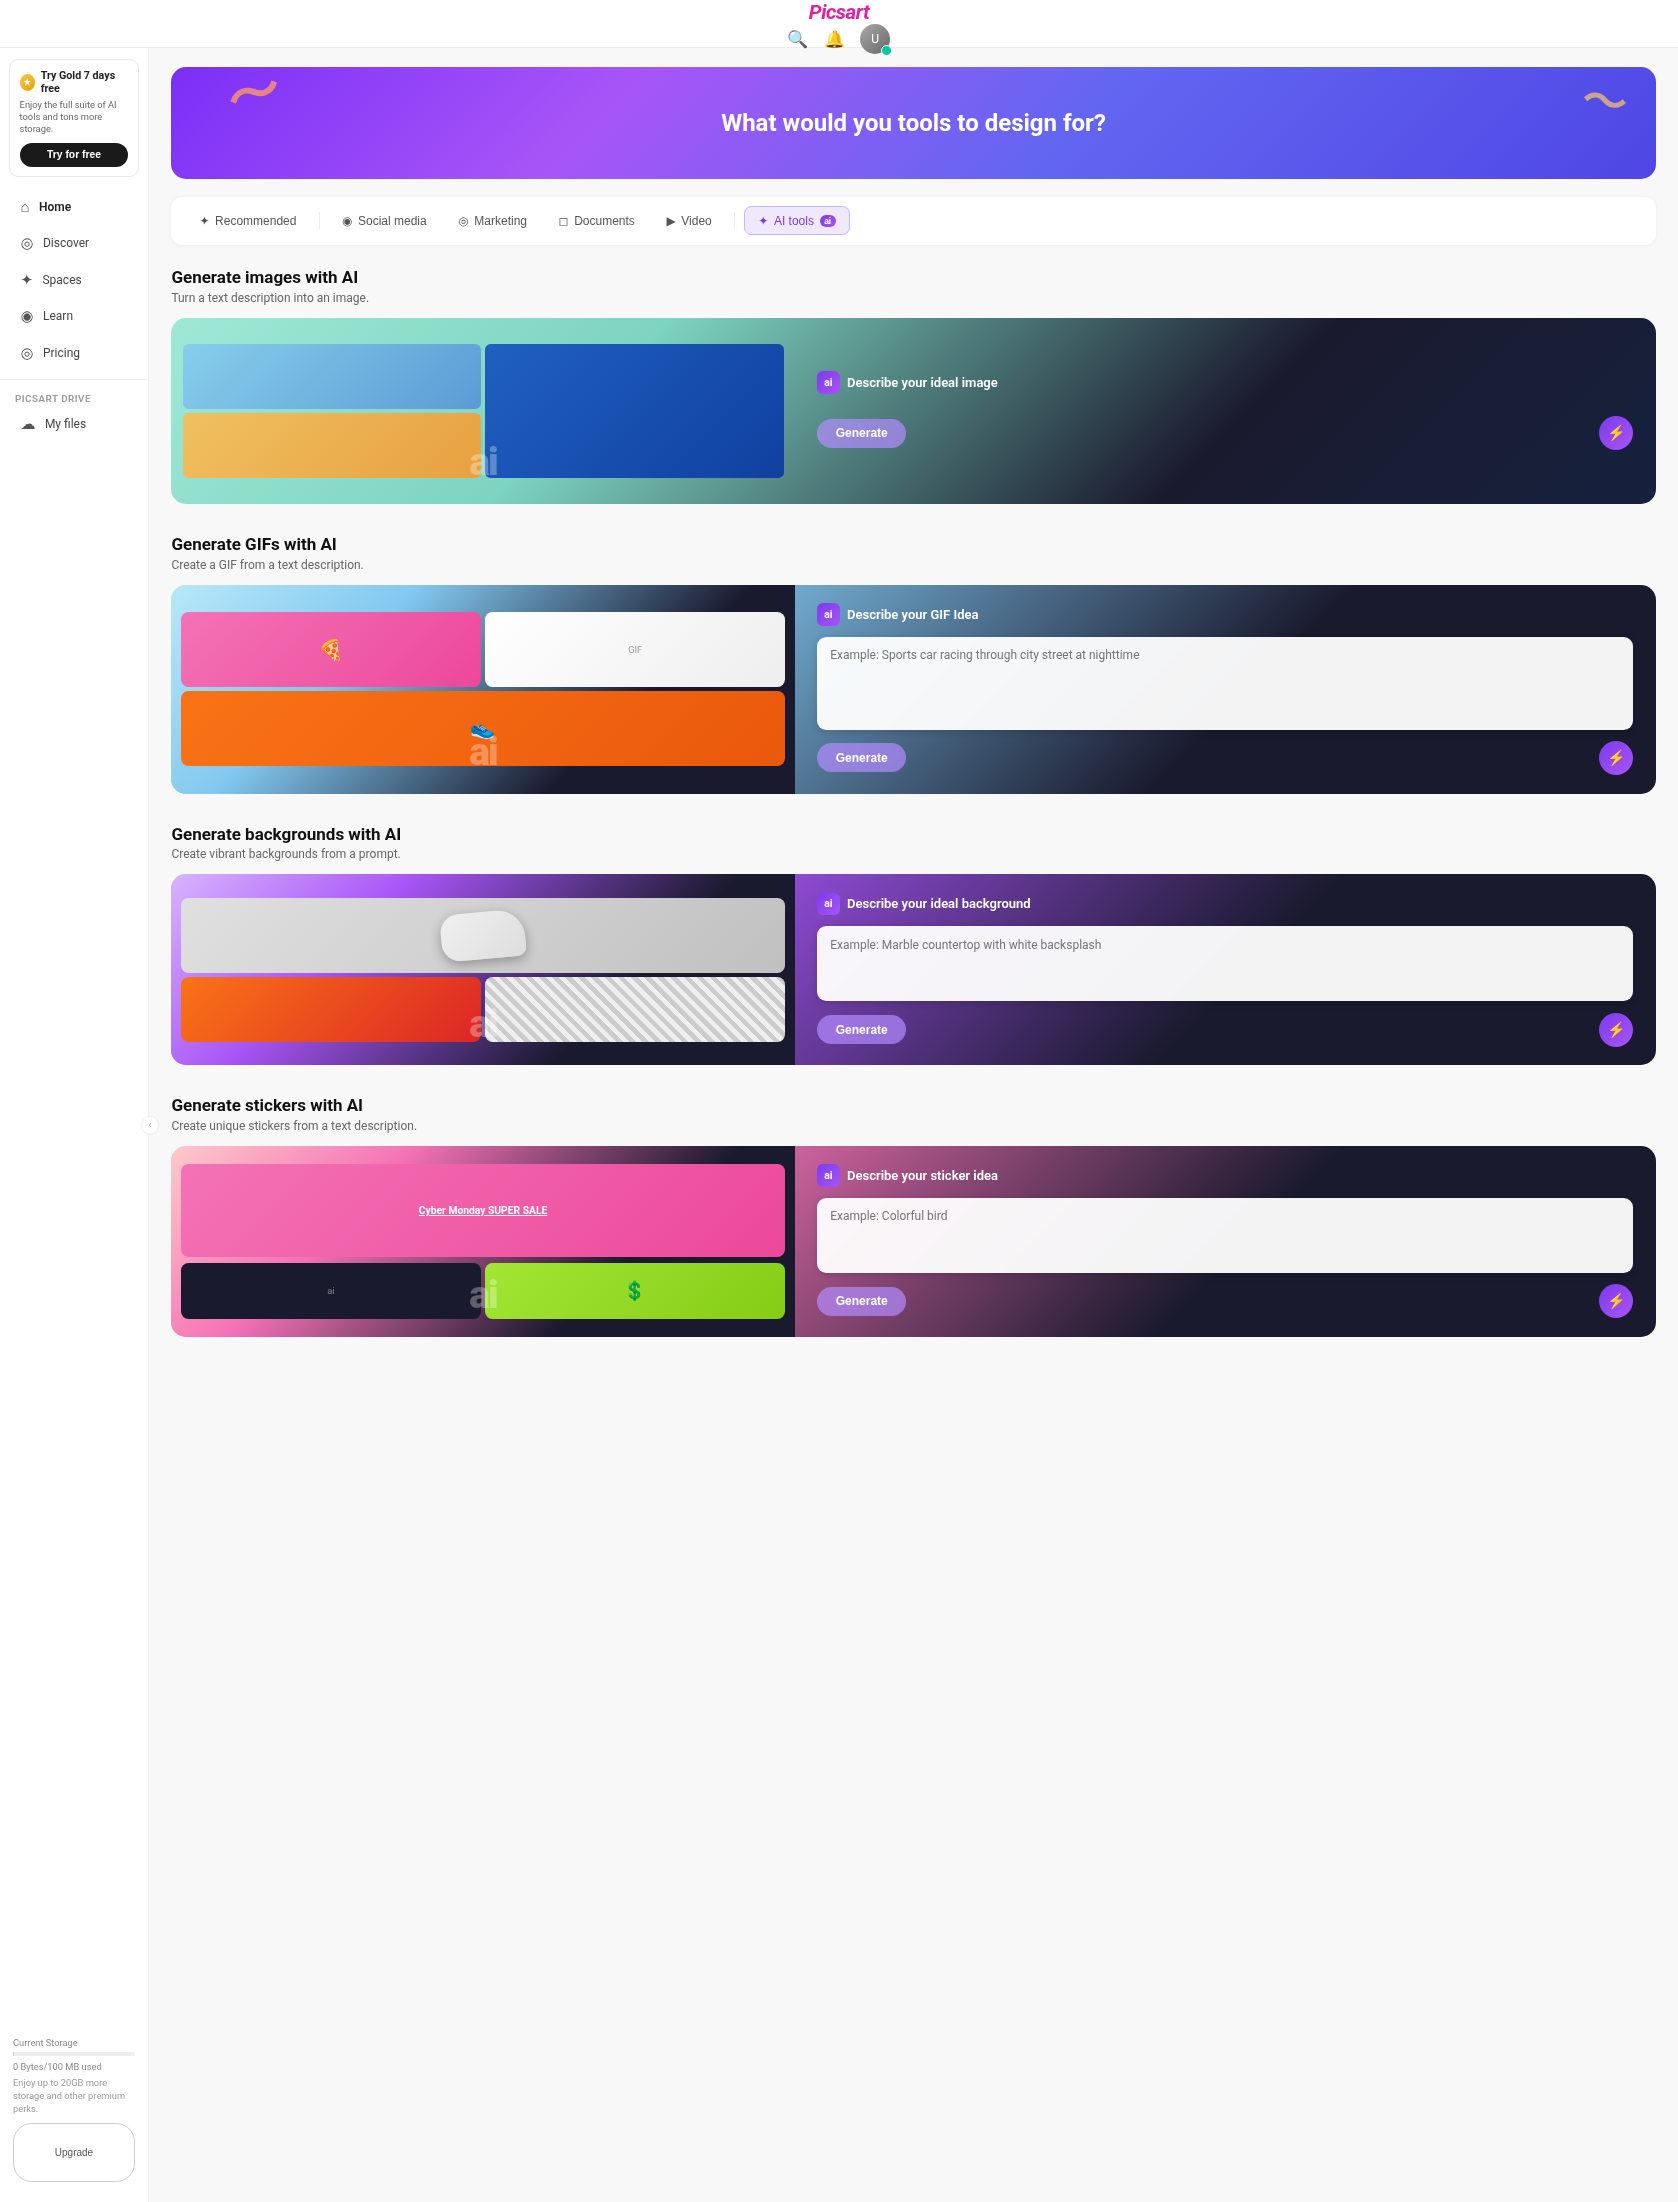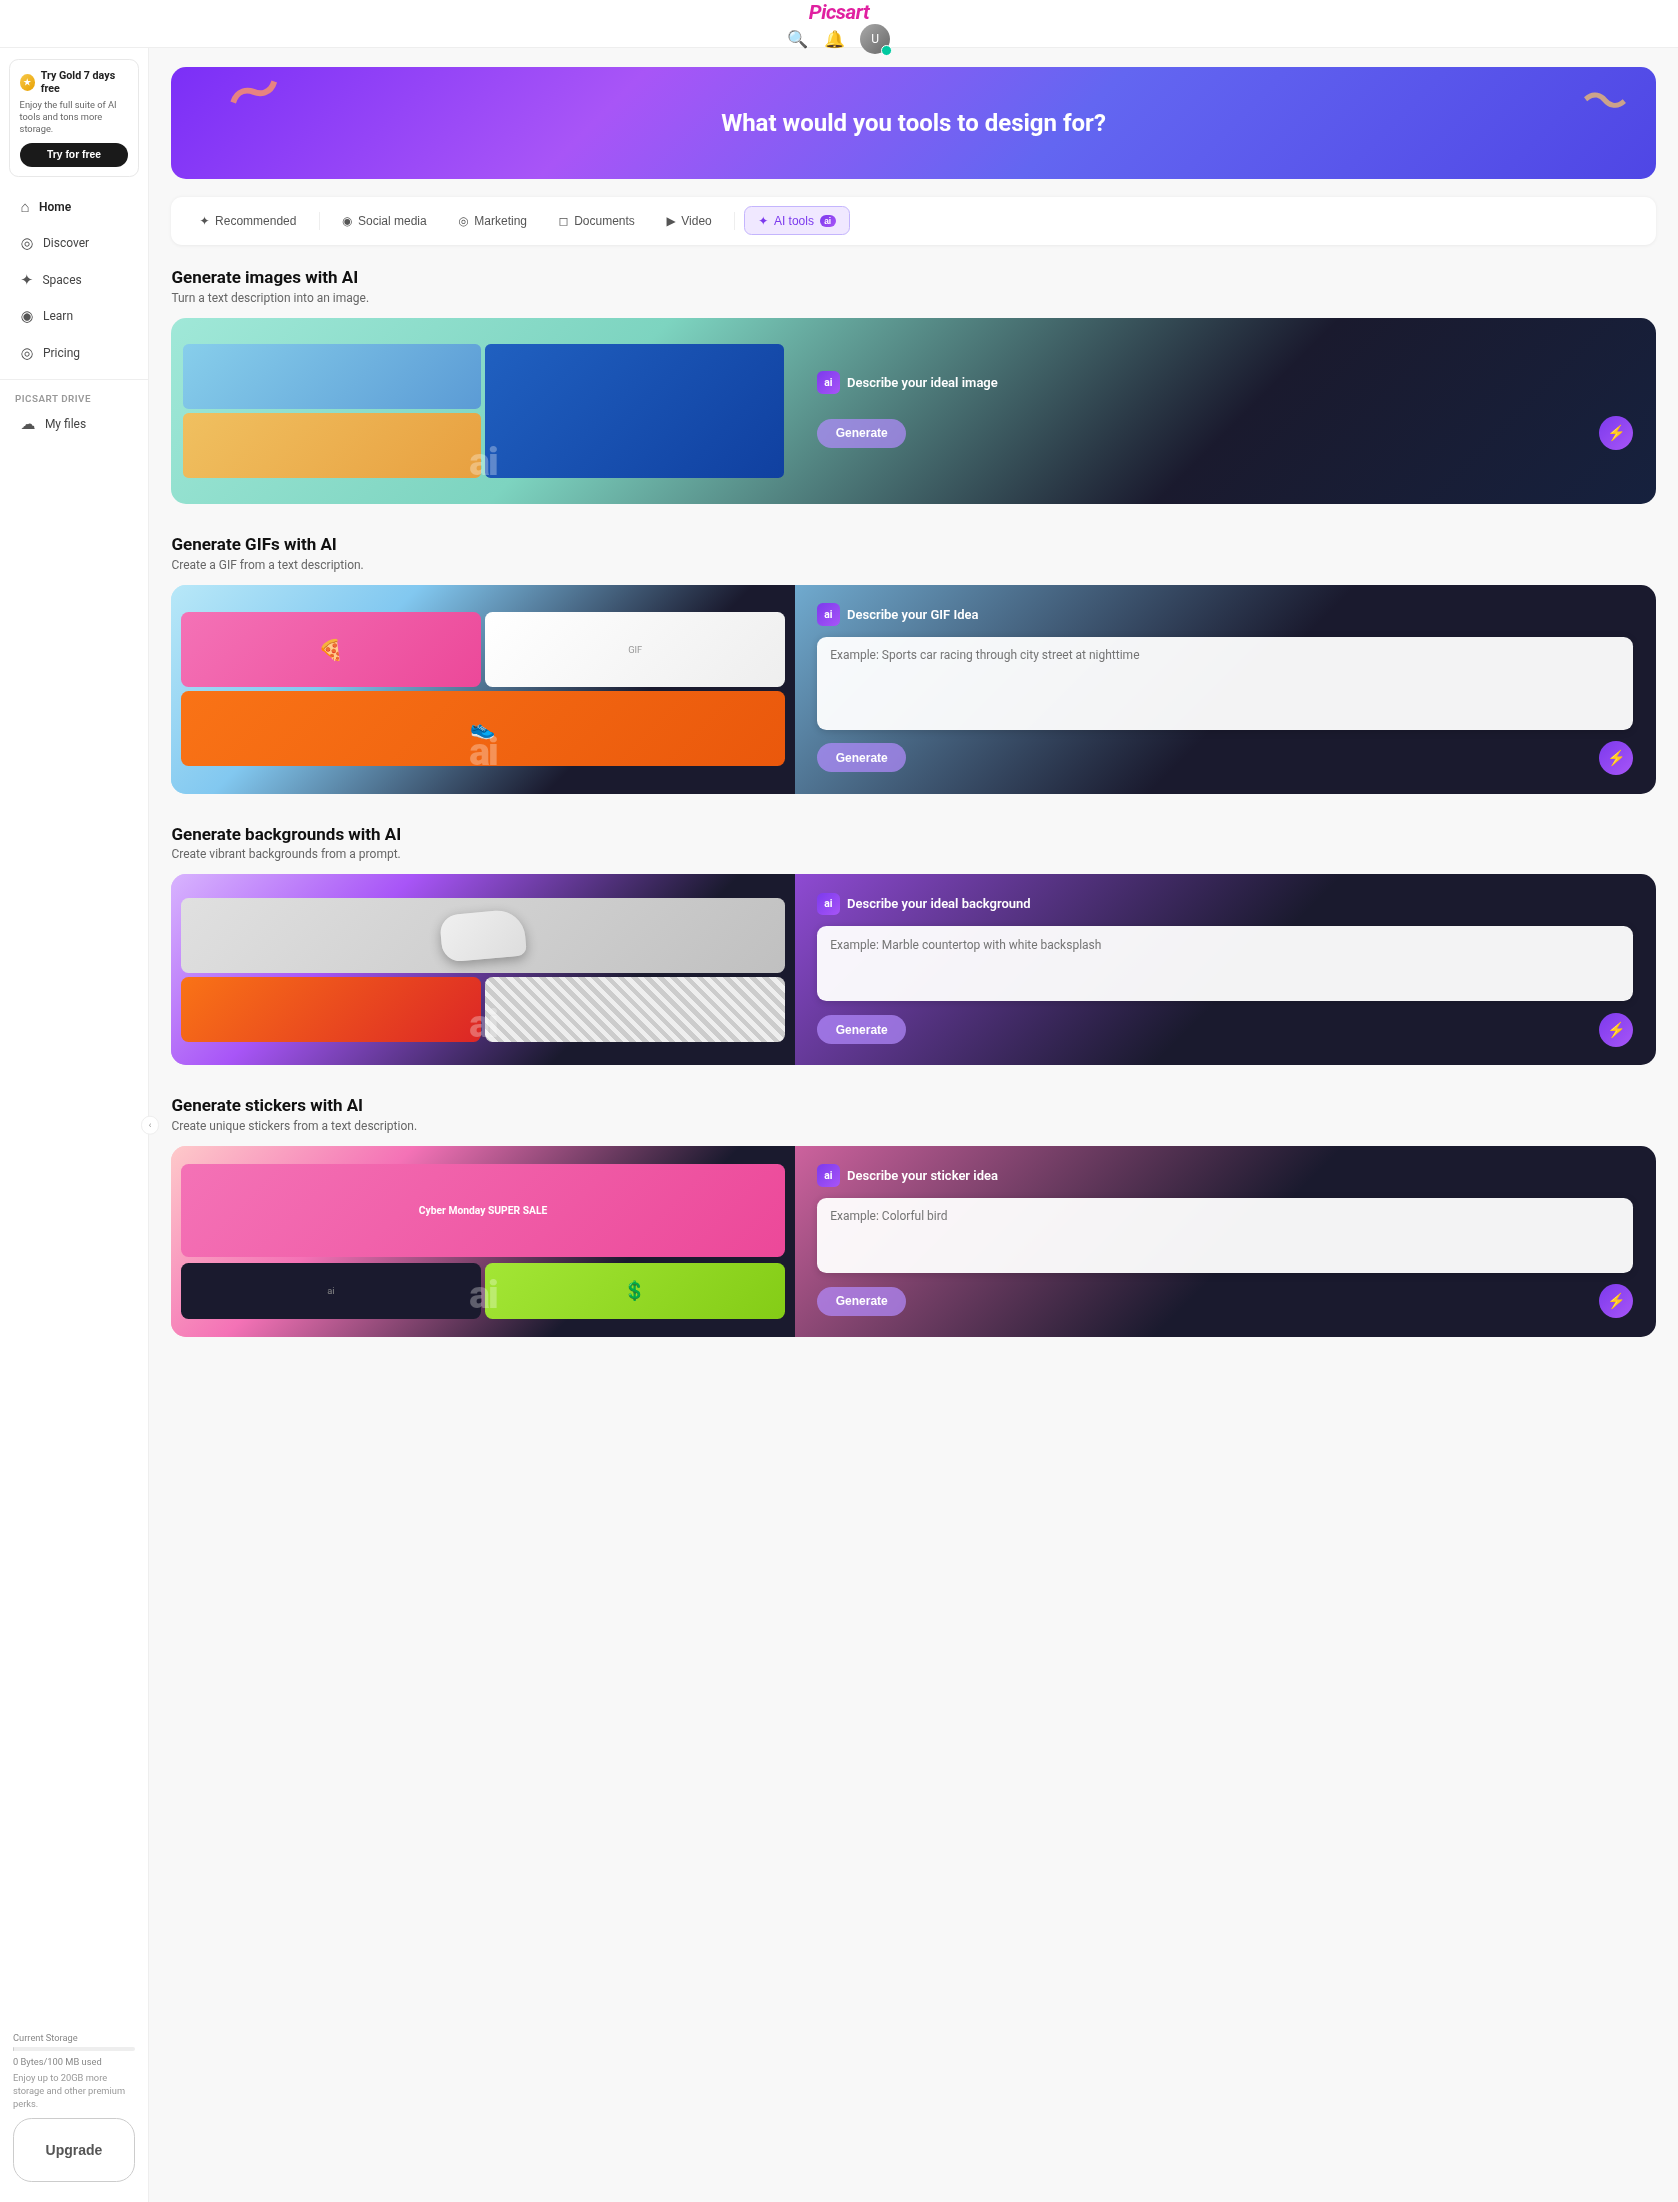--- a/index.html
+++ b/index.html
@@ -82,21 +82,21 @@
     }
 
     .storage-section { padding: 9.3px 13px; margin-top: auto; }
     .storage-label { font-size: 9.3px; color: #888; margin-bottom: 3.7px; }
     .storage-bar-bg { background: #eee; border-radius: 3.7px; height: 3.7px; margin-bottom: 5.6px; }
     .storage-bar-fill { background: #ccc; height: 3.7px; border-radius: 3.7px; width: 1%; }
     .storage-desc { font-size: 9.3px; color: #999; line-height: 1.4; margin-bottom: 7.5px; }
     .upgrade-btn {
       width: 100%; background: transparent; color: #555;
       border: 0.9px solid #ccc; border-radius: 18.6px; padding: 23px 0;
-      font-size: 14px; font-weight: 700; cursor: pointer;
+      font-size: 10px; font-weight: 400; cursor: pointer;
     }
 
     .collapse-arrow {
       position: absolute; right: -11.2px; top: 50%;
       transform: translateY(-50%);
       width: 18.6px; height: 18.6px; background: #fff;
       border: 0.9px solid #eee; border-radius: 50%;
       display: flex; align-items: center; justify-content: center;
       font-size: 8.4px; cursor: pointer; color: #888;
     }
@@ -431,21 +431,21 @@
         </div>
       </div>
     </div>
 
     <div class="section">
       <h2 class="section-title">Generate stickers with AI</h2>
       <p class="section-subtitle">Create unique stickers from a text description.</p>
       <div class="ai-card sticker-card" style="background: linear-gradient(135deg,#fecaca 0%,#f472b6 30%,#1a1a2e 70%);">
         <div class="card-left" style="background: linear-gradient(135deg,#fecaca 0%,#f472b6 30%,#1a1a2e 70%);">
           <div style="padding:9.3px;width:100%;display:flex;flex-direction:column;gap:5.6px;">
-            <div style="border-radius:7.5px;background:linear-gradient(135deg,#f472b6,#ec4899);height:93px;display:flex;align-items:center;justify-content:center;color:white;font-size:12px;font-weight:700;text-align:center;padding:9px;">
+            <div style="border-radius:7.5px;background:linear-gradient(135deg,#f472b6,#ec4899);height:93px;display:flex;align-items:center;justify-content:center;color:white;font-size:12px;font-weight:700;text-align:center;padding:9px;text-decoration:underline;">
               <span style="font-size:10.3px;">Cyber Monday SUPER SALE</span>
             </div>
             <div style="display:flex;gap:3.7px;">
               <div style="border-radius:7.5px;background:#1a1a2e;height:56px;flex:1;display:flex;align-items:center;justify-content:center;color:#888;font-size:9.3px;">ai</div>
               <div style="border-radius:7.5px;background:linear-gradient(135deg,#a3e635,#84cc16);height:56px;flex:1;display:flex;align-items:center;justify-content:center;font-size:18.6px;">💲</div>
             </div>
           </div>
           <div class="card-ai-label">ai</div>
         </div>
         <div class="card-right">

